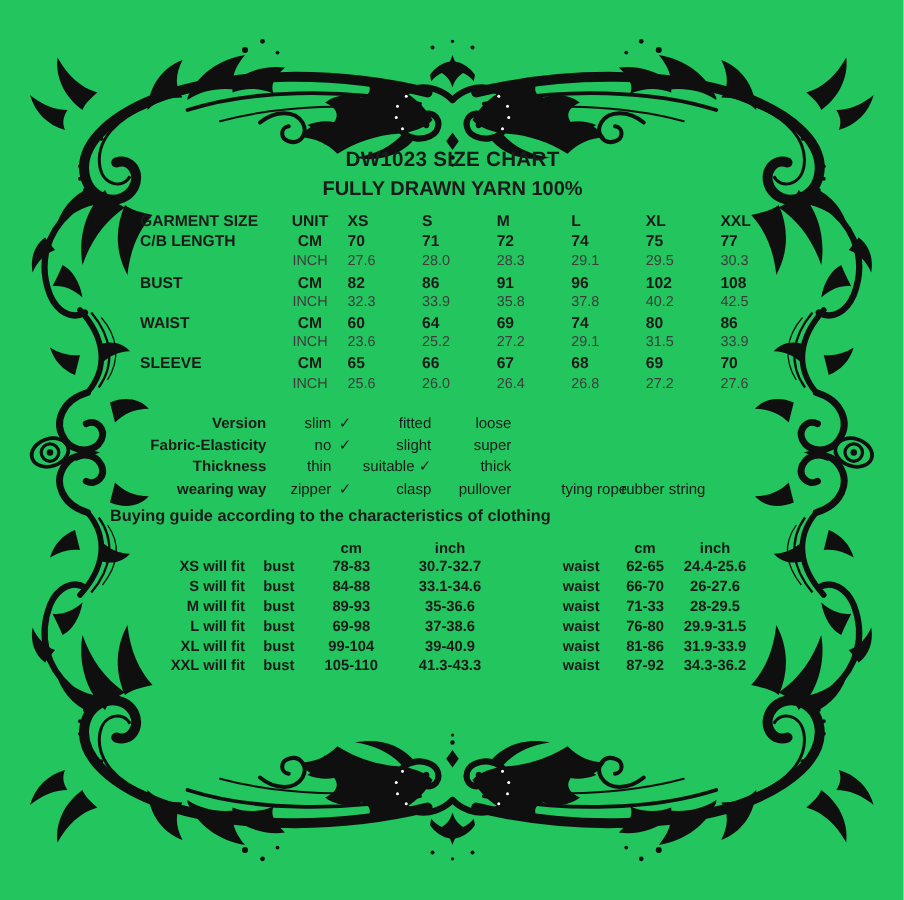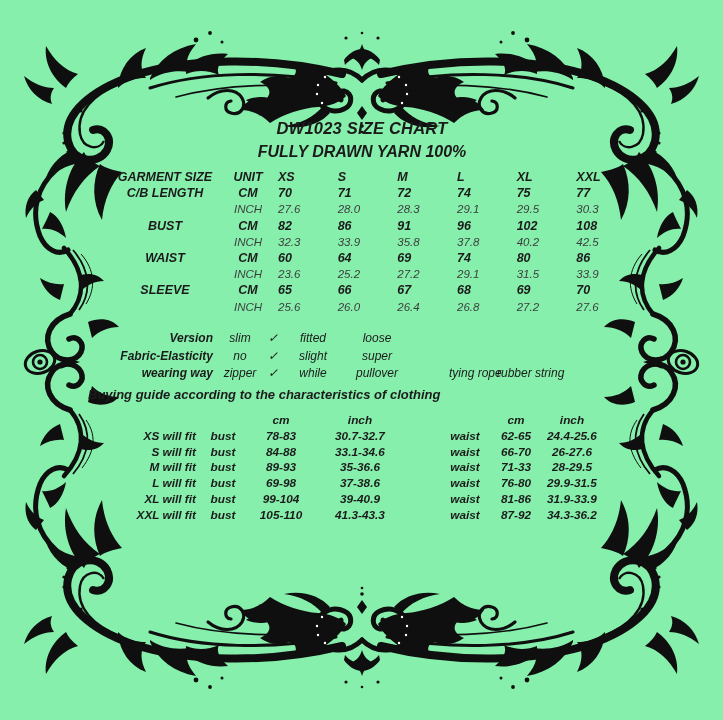--- a/index.html
+++ b/index.html
@@ -1,41 +1,41 @@
 <!DOCTYPE html>
 <html><head>
 <meta charset="utf-8">
 <style>
   html,body { margin:0; padding:0; background:#ffffff; }
   .page {
-    position:relative; width:723px; height:720px; background:#86efac;
-    font-family:"Liberation Sans", sans-serif; color:#1b1b1b; overflow:hidden;font-style:italic;
+    position:relative; width:723px; height:720px; background:#22c55e;
+    font-family:"Liberation Sans", sans-serif; color:#1b1b1b; overflow:hidden;
   }
   .border-art { position:absolute; left:0; top:0; }
 
   .content { position:absolute; left:88px; top:118px; width:548px; }
 
   .title    { text-align:center; font-size:16.5px; font-weight:bold; line-height:20px; letter-spacing:.2px; }
   .subtitle { text-align:center; font-size:16px;   font-weight:bold; margin-top:6px; line-height:15px; }
 
   
   .size-table { margin-top:10px; }
   .st-row { display:grid; grid-template-columns:130px 60px repeat(6,1fr); height:16.2px; align-items:center;
             font-size:12.5px; font-weight:bold; }
-  .st-row .lbl  { text-align:center; padding-left:24px; white-space:nowrap; }
+  .st-row .lbl  { text-align:left; padding-left:24px; white-space:nowrap; }
   .st-row .unit { text-align:center; }
   .st-row .val  { text-align:left; }
   .st-row.inch  { font-weight:normal; font-size:11.5px; color:#3d3d3d; }
 
   
   .char-block { margin-top:15px; }
   .ch-row { display:grid; grid-template-columns:127px 50px 16px 64px 64px 86px 110px; height:17.5px;
             align-items:center; font-size:12px; }
   .ch-row .lbl { font-weight:bold; text-align:right; padding-right:2px; white-space:nowrap; }
-  .ch-row .c1, .ch-row .chk, .ch-row .c2, .ch-row .c3 { text-align:center; white-space:nowrap; }
+  .ch-row .c1, .ch-row .chk, .ch-row .c2, .ch-row .c3 { text-align:right; white-space:nowrap; }
   .ch-row .c4 { padding-left:6px; white-space:nowrap;margin-left:34px; }
   .ch-row .c5 { padding-left:2px; white-space:nowrap; }
 
   
   .notes { margin-top:13px; text-align:center; font-size:11px; color:#2a2a2a; line-height:15.5px; }
   .buy-heading { font-weight:bold; font-size:13px; margin-top:5px; line-height:16px; }
 
   
   .fit-table { margin-top:9px; }
   .ft-row { display:grid; grid-template-columns:110px 50px 66px 92px 34px 50px 52px 60px; height:15.8px;
@@ -250,24 +250,33 @@
         <div class="ch-row">
           <span class="lbl">Fabric-Elasticity</span>
           <span class="c1">no</span>
           <span class="chk">✓</span>
           <span class="c2">slight</span>
           <span class="c3">super</span>
           <span class="c4"></span>
           <span class="c5"></span>
         </div>
         <div class="ch-row">
+          <span class="lbl">Thickness</span>
+          <span class="c1">thin</span>
+          <span class="chk"></span>
+          <span class="c2">suitable ✓</span>
+          <span class="c3">thick</span>
+          <span class="c4"></span>
+          <span class="c5"></span>
+        </div>
+        <div class="ch-row">
           <span class="lbl">wearing way</span>
           <span class="c1">zipper</span>
           <span class="chk">✓</span>
-          <span class="c2">while</span>
+          <span class="c2">clasp</span>
           <span class="c3">pullover</span>
           <span class="c4">tying rope</span>
           <span class="c5">rubber string</span>
         </div>
       </div>
 
 
     <div class="buy-heading">Buying guide according to the characteristics of clothing</div>
 
     <div class="fit-table" id="fit-table">

